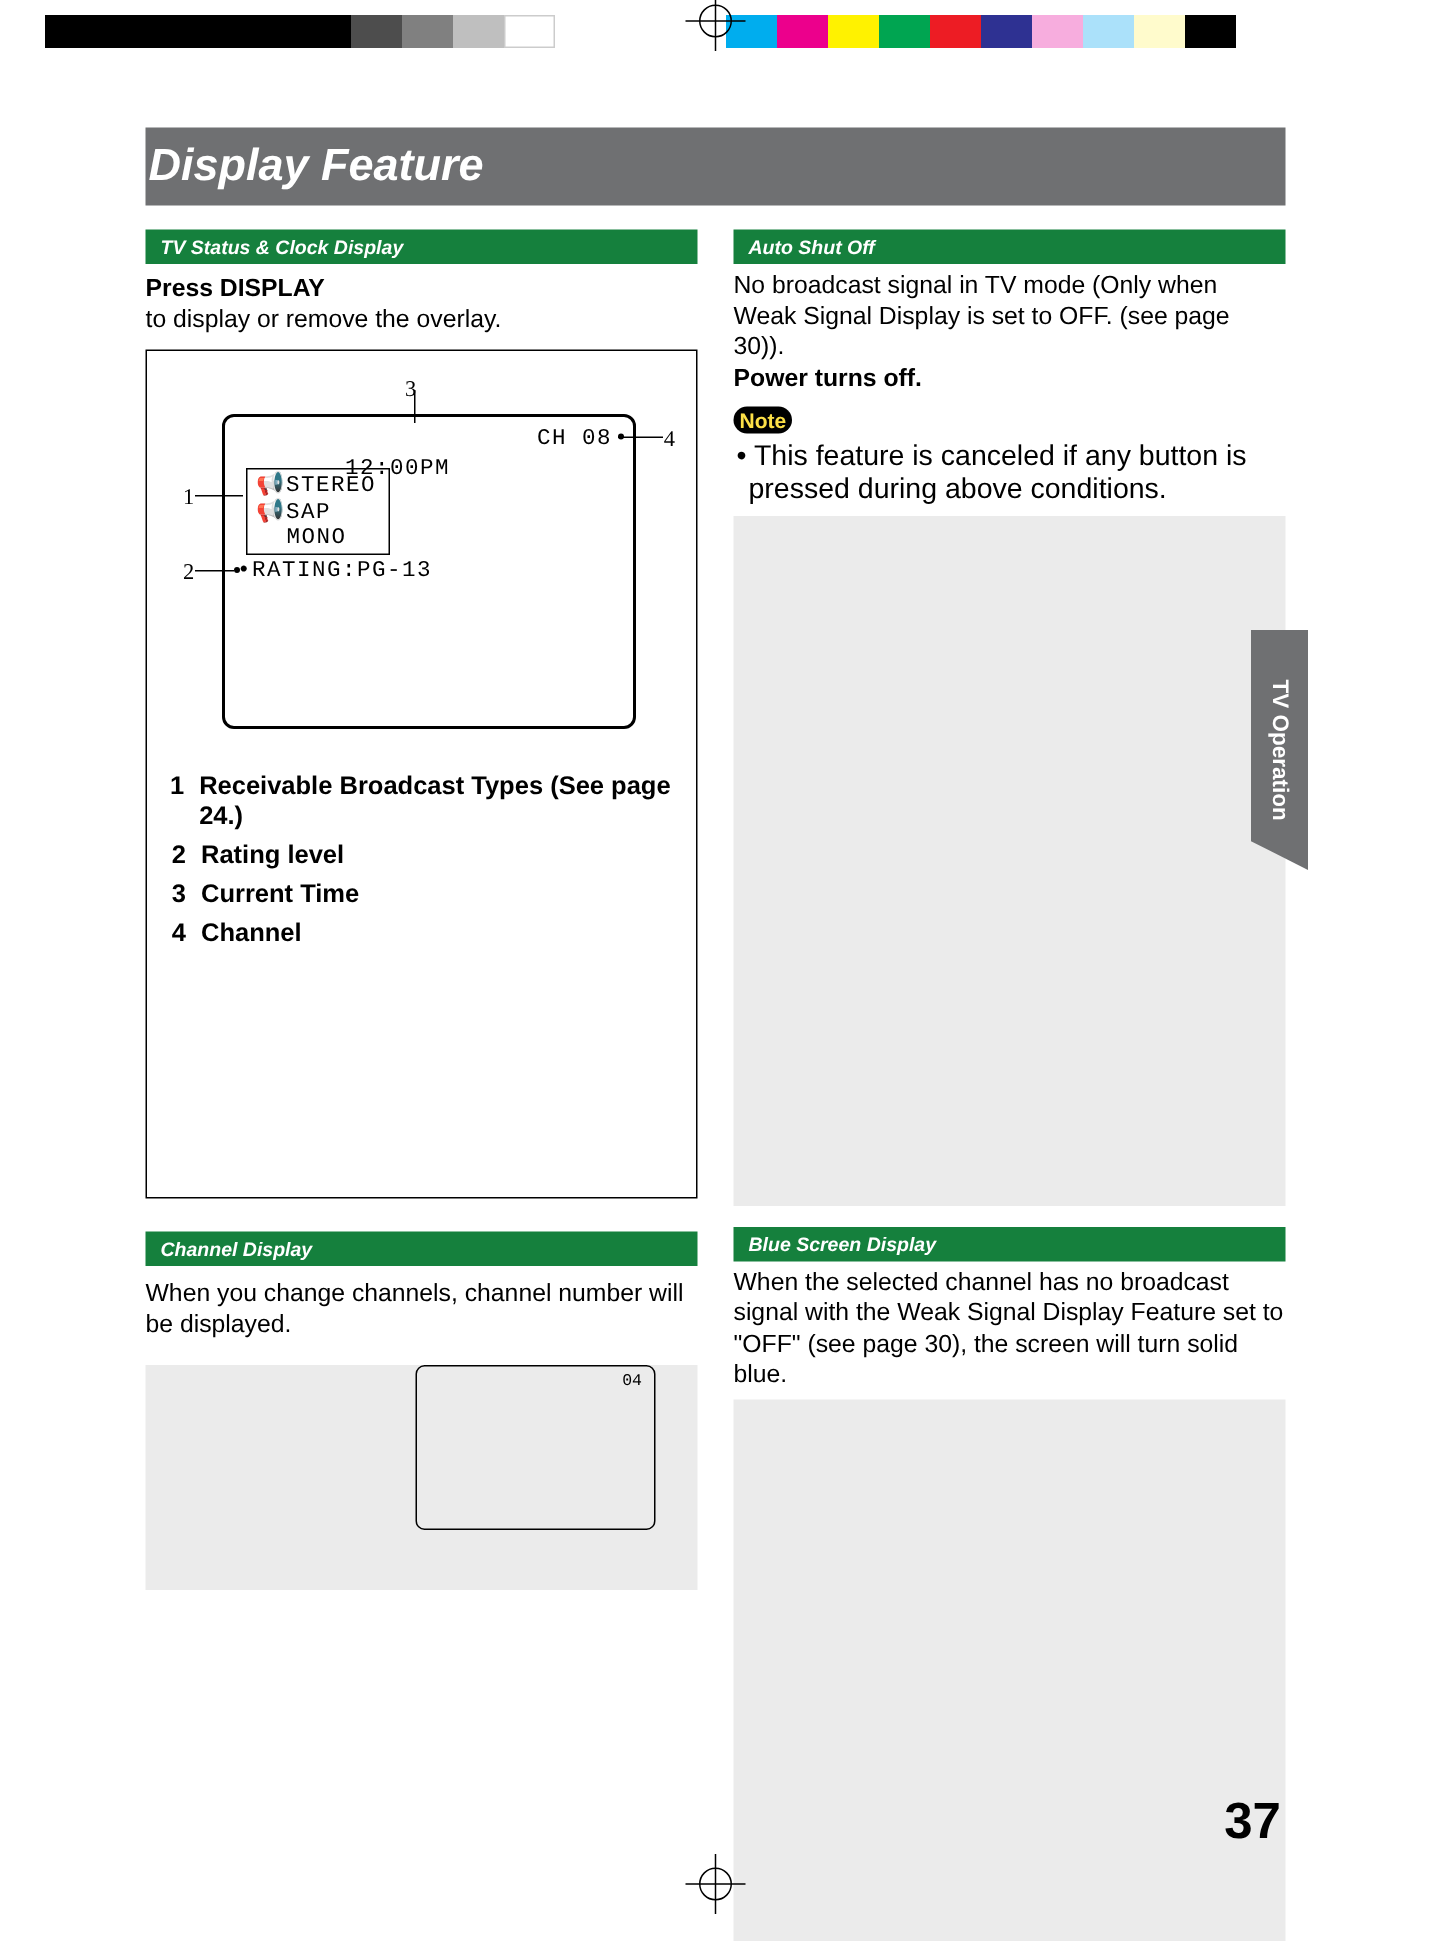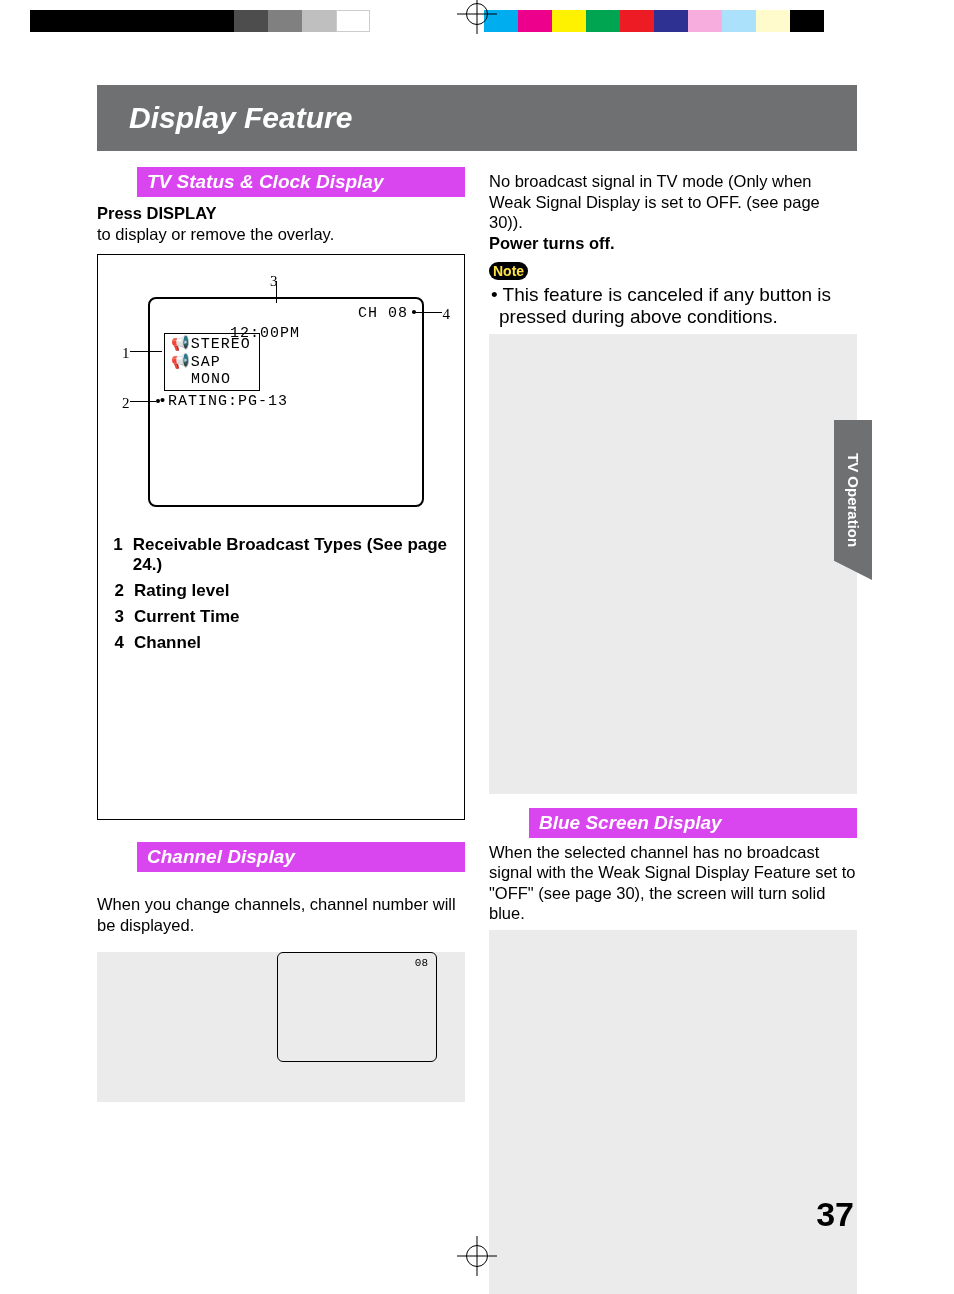--- a/index.html
+++ b/index.html
@@ -29,40 +29,39 @@
   
   .page {
     position:absolute;
     left:97px; top:85px;
     width:760px;
   }
 
   
   .page-title-bar {
     background:#6f7072;
-    height:66px;
+    height:52px;
     display:flex; align-items:center;
-    padding-left:32px;
+    padding-left:2px;
     margin-bottom:16px;
   }
   .page-title-bar span {
     color:#fff; font-weight:bold; font-style:italic; font-size:30px;
   }
 
   .cols { display:flex; gap:24px; }
   .col { flex:1; min-width:0; }
 
   .section-hdr {
-    background:#d946ef;
+    background:#15803d;
     color:#fff;
     font-weight:bold;
     font-style:italic;
-    font-size:19px;
+    font-size:13px;
     padding:4px 10px;
-    margin-left:40px;
   }
 
   .body-text { font-size:16.5px; line-height:1.25; }
   .bold { font-weight:bold; }
 
   
   .diagram-outer {
     border:1px solid #000;
     margin-top:10px;
     padding:12px 10px 20px 10px;
@@ -230,30 +229,31 @@
           <li>
               <span class="n">4</span>
               <span>Channel</span>
             </li>
         </ul>
         <div style="height:140px"></div>
       </div>
 
       <div style="height:22px"></div>
       <div class="section-hdr">Channel Display</div>
-      <div class="body-text" style="margin-top:22px">When you change channels, channel number will be displayed.</div>
+      <div class="body-text" style="margin-top:8px">When you change channels, channel number will be displayed.</div>
 
       <div class="grey-small" style="margin-top:6px">
         <div class="mini-tv">
-          <span class="ch">08</span>
+          <span class="ch">04</span>
         </div>
       </div>
     </div>
 
     <div class="col">
+      <div class="section-hdr">Auto Shut Off</div>
       <div class="body-text" style="margin-top:4px">No broadcast signal in TV mode (Only when Weak Signal Display is set to OFF. (see page 30)).</div>
       <div class="body-text bold">Power turns off.</div>
 
       <div style="margin-top:8px">
         <span class="note-pill">Note</span>
         <div class="note-line">• This feature is canceled if any button is pressed during above conditions.</div>
       </div>
 
       <div class="grey-spacer" style="margin-top:6px"></div>
 

